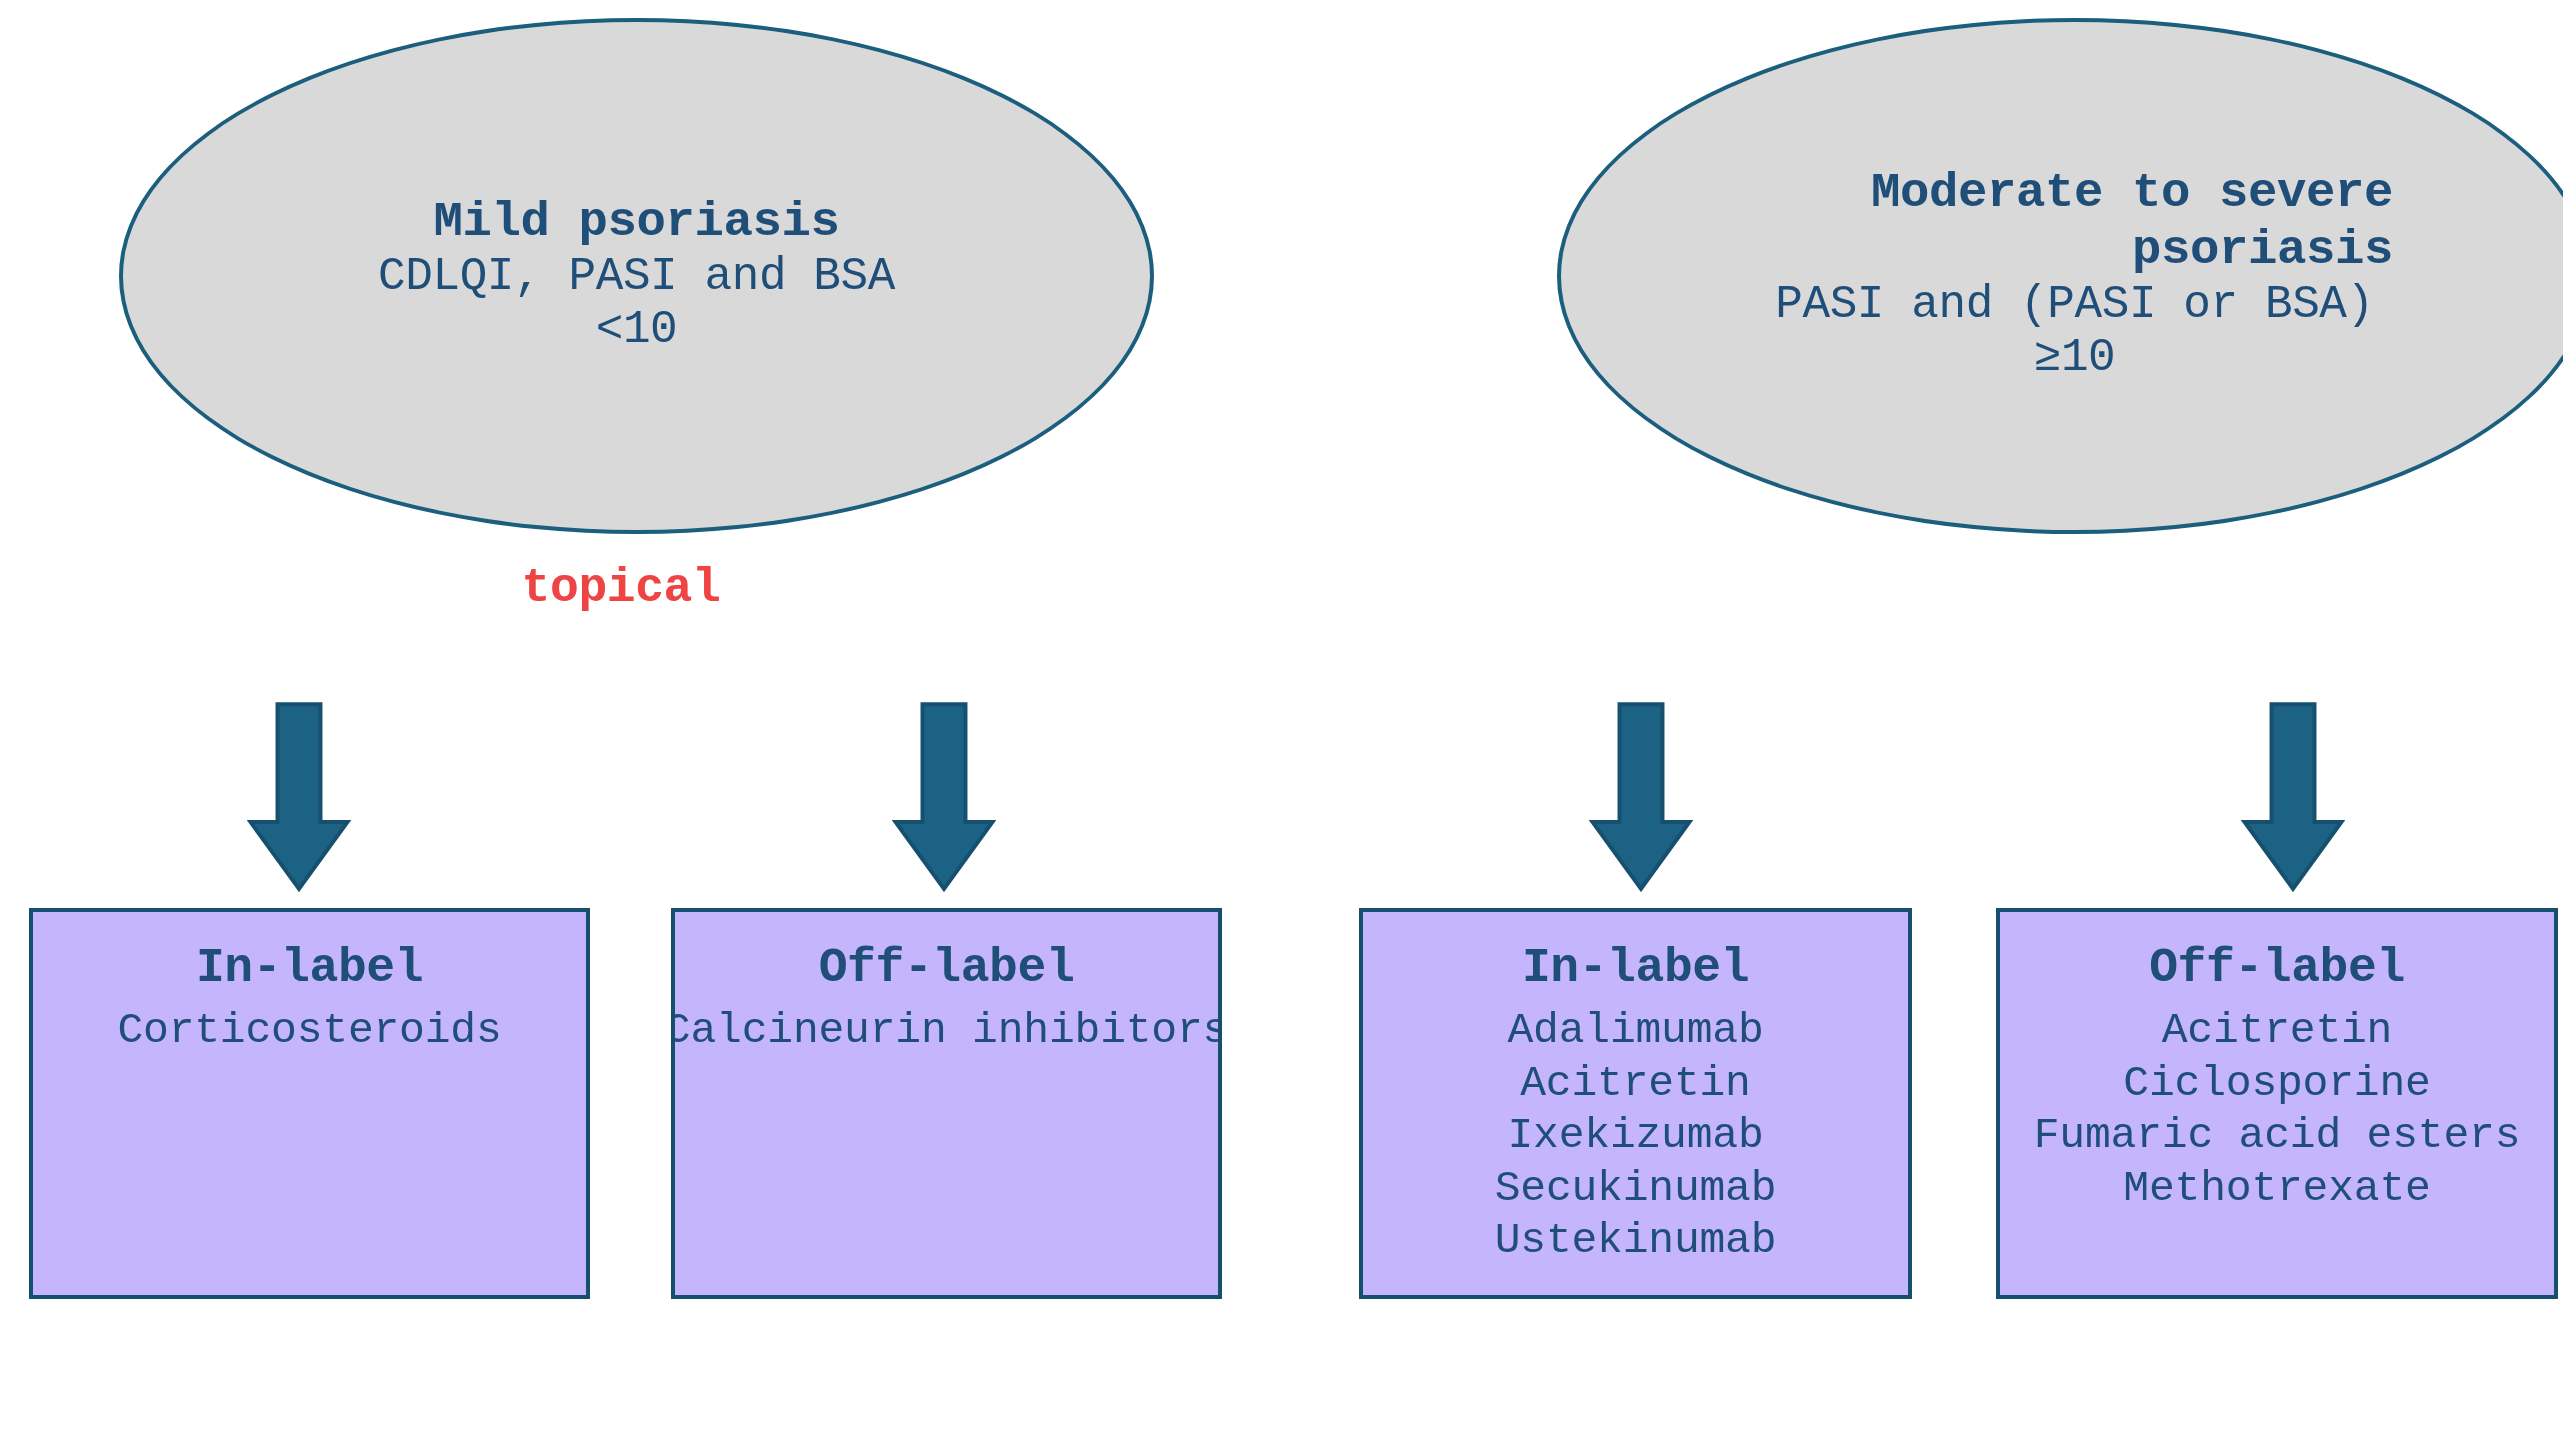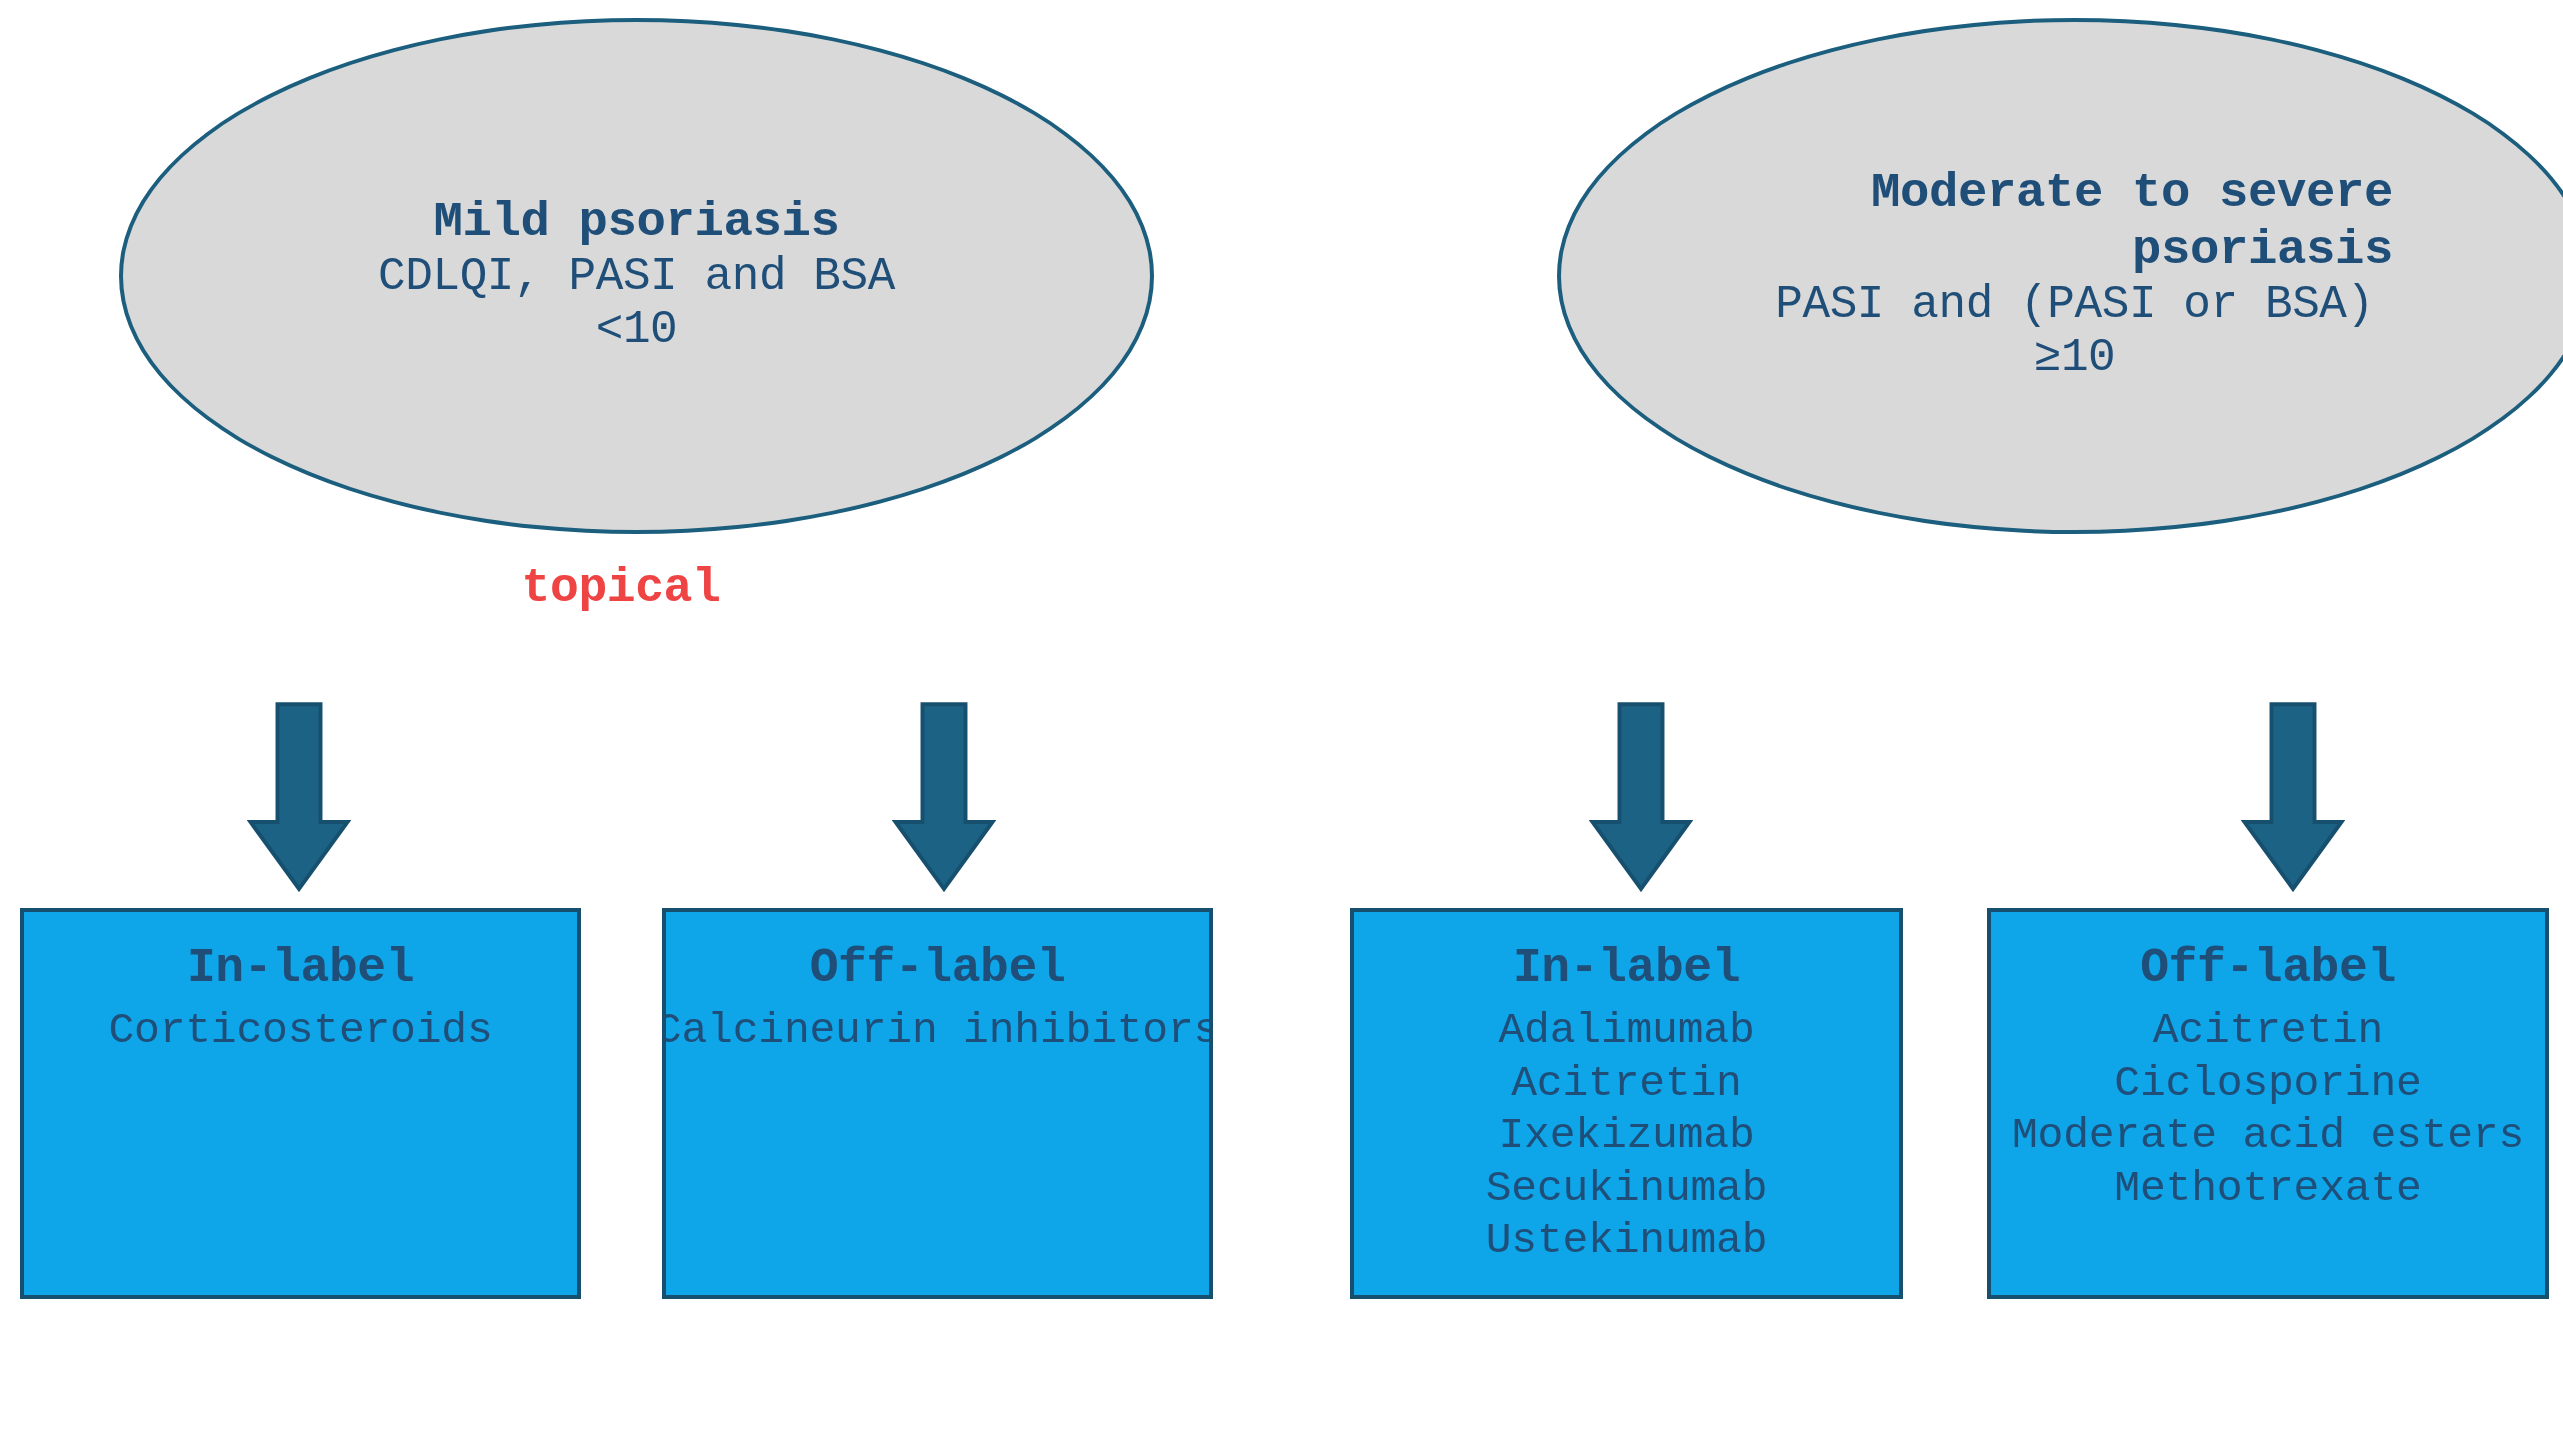--- a/index.html
+++ b/index.html
@@ -91,31 +91,32 @@
   }
   #arrow-1 { left: 247px;  top: 701px; }
   #arrow-2 { left: 892px; top: 701px; }
   #arrow-3 { left: 1589px; top: 701px; }
   #arrow-4 { left: 2241px; top: 701px; }
 
   
   .tbox {
     position: absolute;
     box-sizing: border-box;
-    background: #0ea5e9;
+    background: #c4b5fd;
     border: 4.8px solid #17506E;
     top: 908px;
     height: 391px;
     padding-top: 30px;
     display: flex;
     flex-direction: column;
     align-items: center;
     color: #1F4E79;
     text-align: center;
     overflow: hidden;
+    margin-left: 9px;
   }
   .tbox .box-title {
     font-weight: bold;
     font-size: 48px;
     line-height: 1.12;
     letter-spacing: -0.4px;
     margin-bottom: 9.6px;
   }
   .tbox .drug {
     font-size: 43px;
@@ -177,18 +178,18 @@
     <div class="drug">Acitretin</div>
     <div class="drug">Ixekizumab</div>
     <div class="drug">Secukinumab</div>
     <div class="drug">Ustekinumab</div>
   </div>
 
   <div class="tbox" id="box-systemic-off">
     <div class="box-title">Off-label</div>
     <div class="drug">Acitretin</div>
     <div class="drug">Ciclosporine</div>
-    <div class="drug">Moderate acid esters</div>
+    <div class="drug">Fumaric acid esters</div>
     <div class="drug">Methotrexate</div>
   </div>
 
 </div>
 
 
 </body></html>

